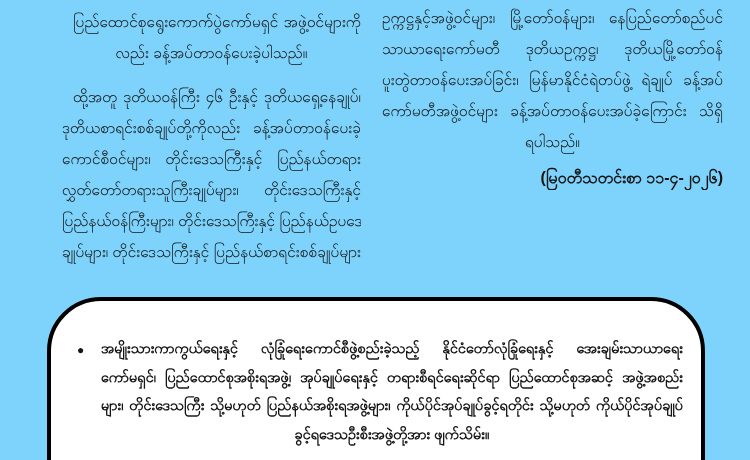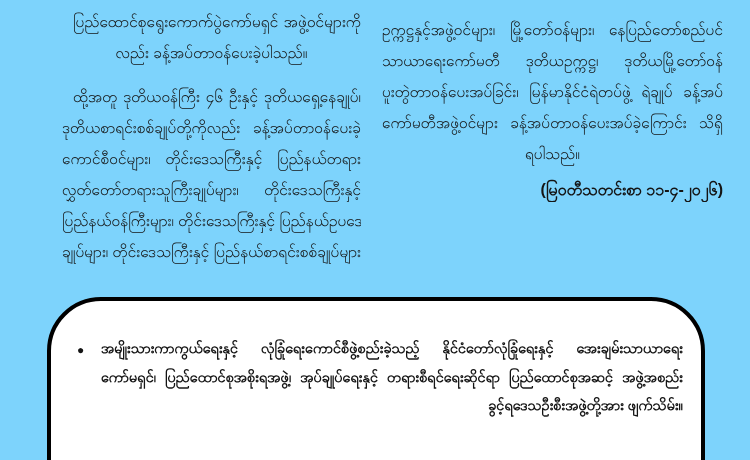--- a/index.html
+++ b/index.html
@@ -18,21 +18,21 @@
   .page {
     position: absolute;
     inset: 0;
     background: #7dd3fc;
   }
   .col {
     position: absolute;
     overflow: hidden;
   }
   .col-left  { left: 62px;  top: 6px; width: 299px; }
-  .col-right { left: 382px; top: 14px; width: 341px; }
+  .col-right { left: 382px; top: 2px; width: 341px; }
   .line {
     font-size: 15.5px;
     line-height: 31px;
     white-space: nowrap;
     overflow: hidden;
     text-align: center;
   }
   .just {
     text-align: justify;
     text-align-last: justify;
@@ -67,21 +67,21 @@
     left: 50px;
     top: 33px;
     right: 18px;
   }
   .bline {
     font-weight: 700;
     font-size: 14.5px;
     line-height: 28.5px;
     white-space: nowrap;
     overflow: hidden;
-    text-align: right;
+    text-align: center;
   }
   .box-marker {
     position: absolute;
     left: -24px;
     top: 2px;
     font-size: 12px;
     font-weight: 700;
     line-height: 28.5px;
   }
 </style>
@@ -112,17 +112,18 @@
     <div class="line just">ကော်မတီအဖွဲ့ဝင်များ ခန့်အပ်တာဝန်ပေးအပ်ခဲ့ကြောင်း သိရှိ</div>
     <div class="line">ရပါသည်။</div>
     <div class="citation">(မြဝတီသတင်းစာ ၁၁-၄-၂၀၂၆)</div>
   </div>
 
   <div class="summary-box">
     <div class="box-text">
       <span class="box-marker">●</span>
       <div class="bline just">အမျိုးသားကာကွယ်ရေးနှင့် လုံခြုံရေးကောင်စီဖွဲ့စည်းခဲ့သည့် နိုင်ငံတော်လုံခြုံရေးနှင့် အေးချမ်းသာယာရေး</div>
       <div class="bline just">ကော်မရှင်၊ ပြည်ထောင်စုအစိုးရအဖွဲ့၊ အုပ်ချုပ်ရေးနှင့် တရားစီရင်ရေးဆိုင်ရာ ပြည်ထောင်စုအဆင့် အဖွဲ့အစည်း</div>
+      <div class="bline just">များ၊ တိုင်းဒေသကြီး သို့မဟုတ် ပြည်နယ်အစိုးရအဖွဲ့များ၊ ကိုယ်ပိုင်အုပ်ချုပ်ခွင့်ရတိုင်း သို့မဟုတ် ကိုယ်ပိုင်အုပ်ချုပ်</div>
       <div class="bline">ခွင့်ရဒေသဦးစီးအဖွဲ့တို့အား ဖျက်သိမ်း။</div>
     </div>
   </div>
 
 </div>
 
 </body></html>

